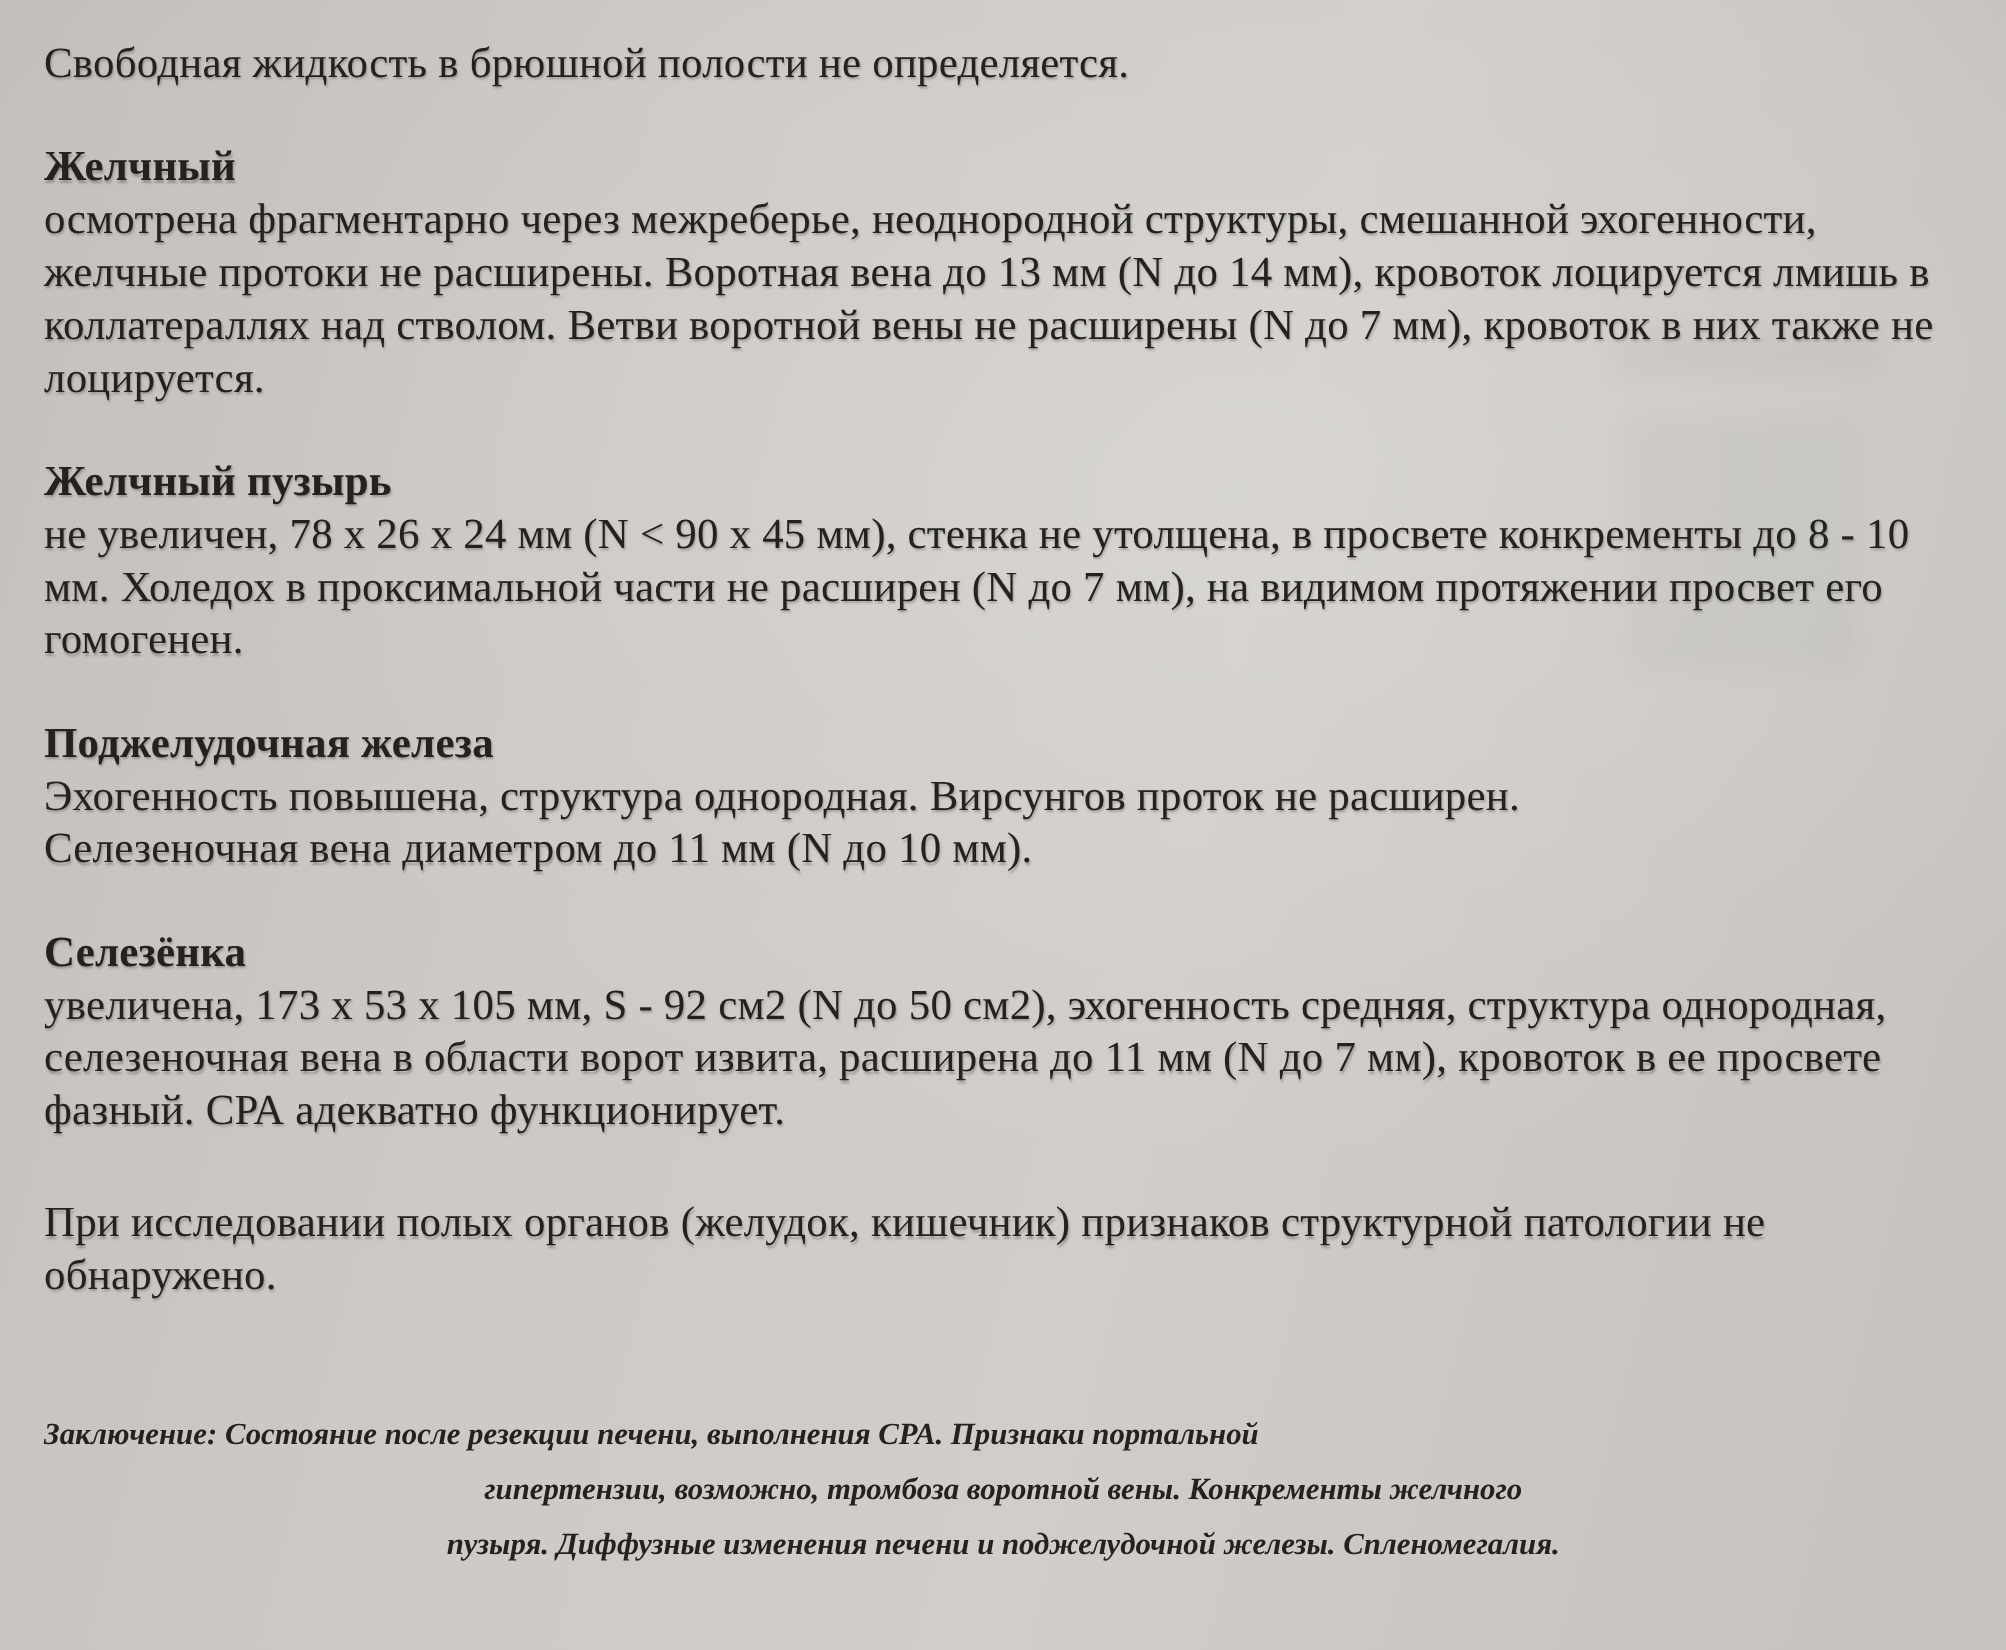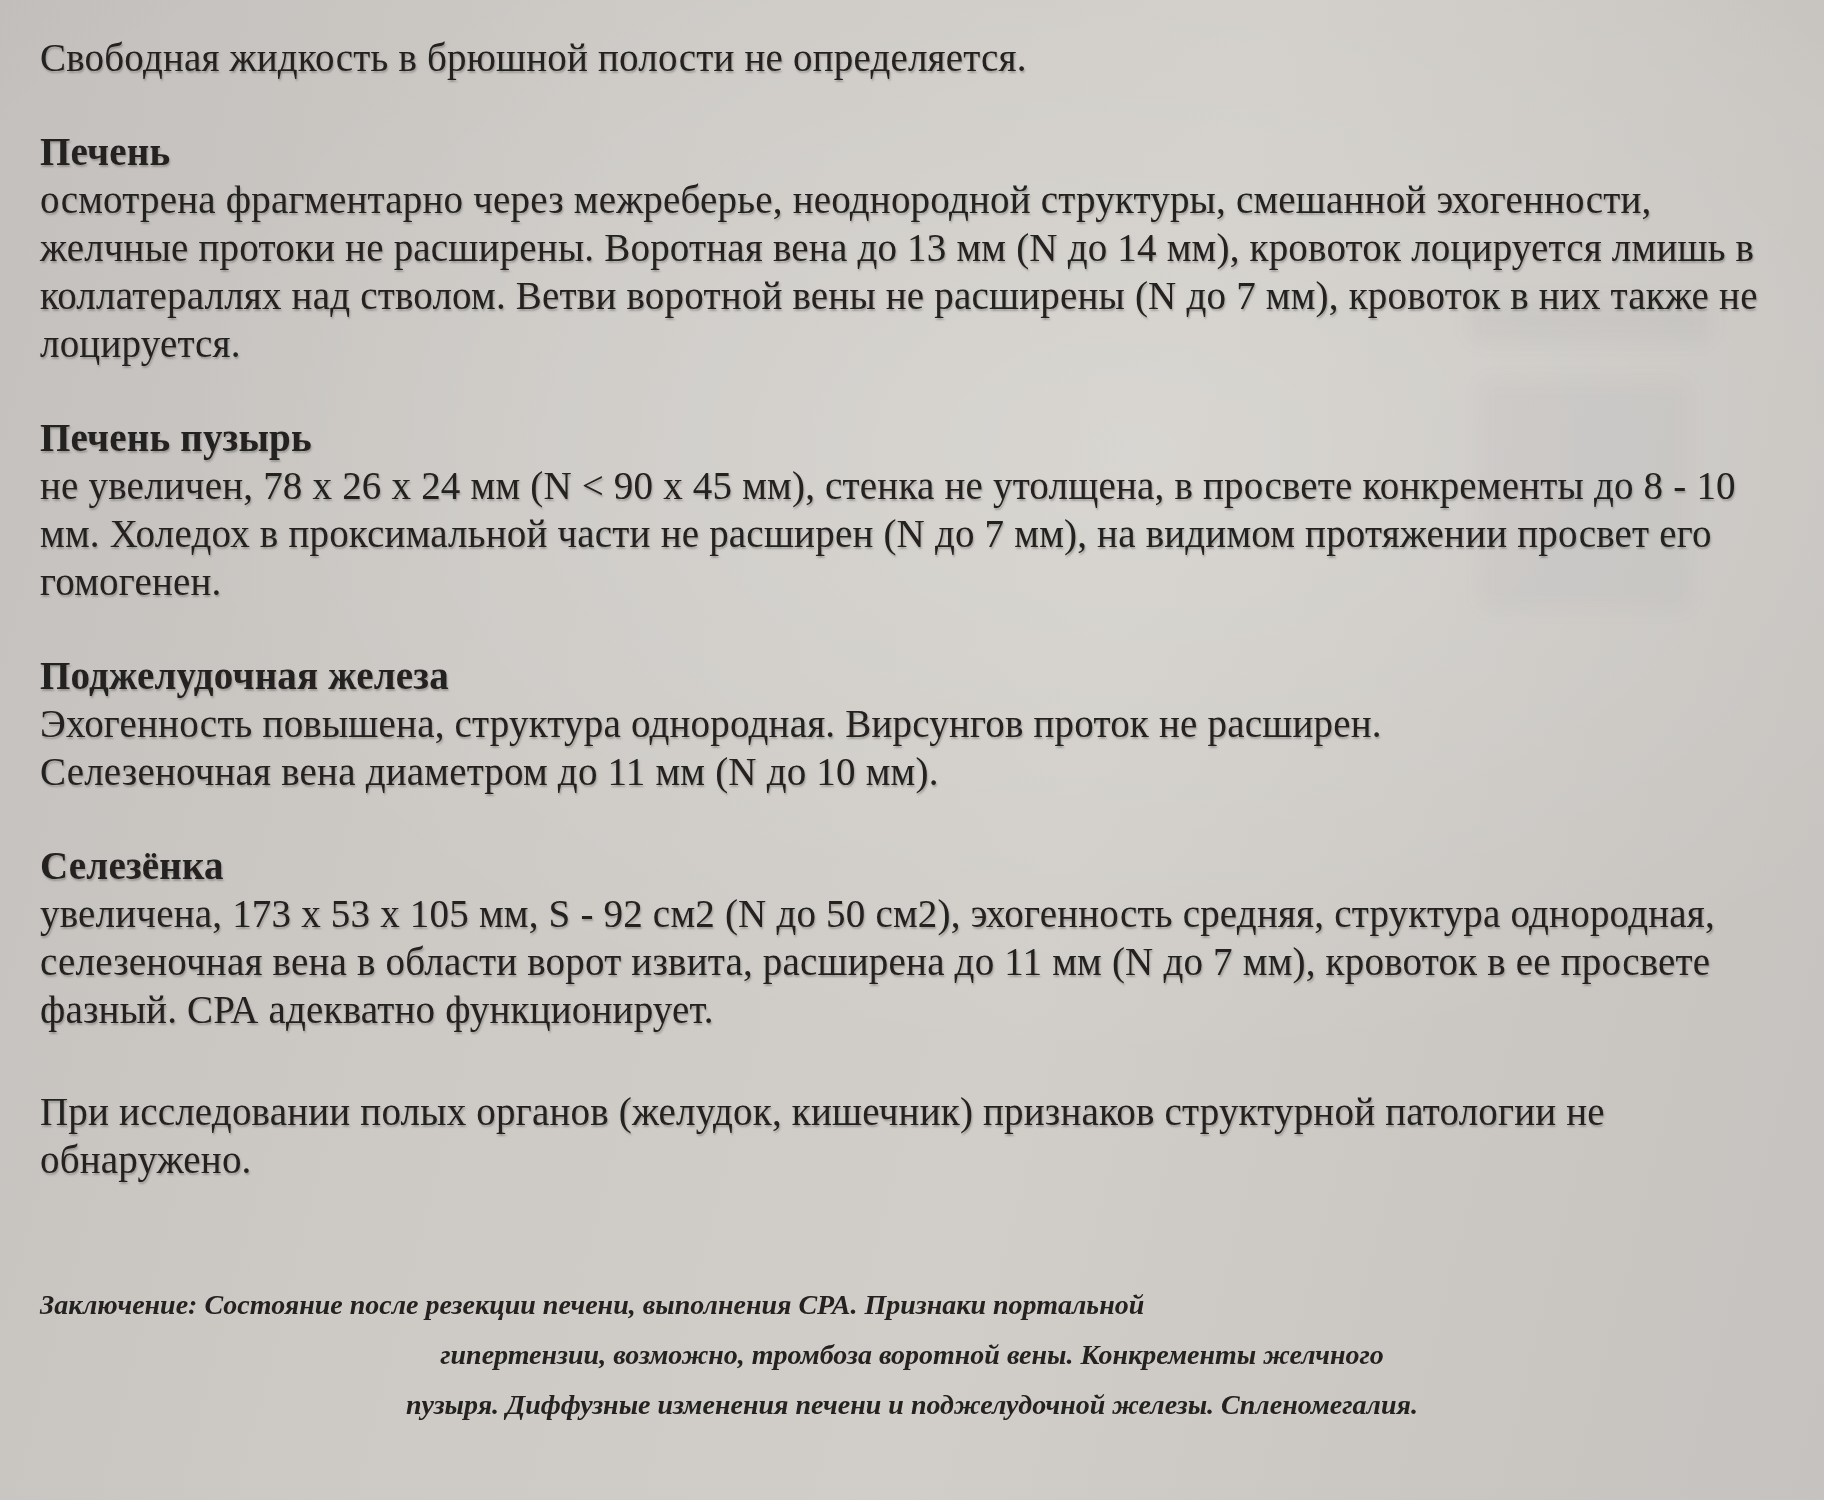--- a/index.html
+++ b/index.html
@@ -61,26 +61,26 @@
 <body>
 
 <div class="smudge s1"></div>
 <div class="smudge s2"></div>
 
 <div class="page">
 
   <div class="txt">Свободная жидкость в брюшной полости не определяется.</div>
 
   <div>
-    <div class="txt section-heading">Печень</div>
+    <div class="txt section-heading">Желчный</div>
     <div class="txt">осмотрена фрагментарно через межреберье, неоднородной структуры, смешанной эхогенности, желчные протоки не расширены. Воротная вена до 13 мм (N до 14 мм), кровоток лоцируется лмишь в коллатераллях над стволом. Ветви воротной вены не расширены (N до 7 мм), кровоток в них также не лоцируется.</div>
   </div>
 
   <div>
-    <div class="txt section-heading">Печень пузырь</div>
+    <div class="txt section-heading">Желчный пузырь</div>
     <div class="txt">не увеличен, 78 х 26 х 24 мм (N &lt; 90 х 45 мм), стенка не утолщена, в просвете конкременты до 8 - 10 мм. Холедох в проксимальной части не расширен (N до 7 мм), на видимом протяжении просвет его гомогенен.</div>
   </div>
 
   <div>
     <div class="txt section-heading">Поджелудочная железа</div>
     <div class="txt">Эхогенность повышена, структура однородная. Вирсунгов проток не расширен.</div>
     <div class="txt">Селезеночная вена диаметром до 11 мм (N до 10 мм).</div>
   </div>
 
   <div>

